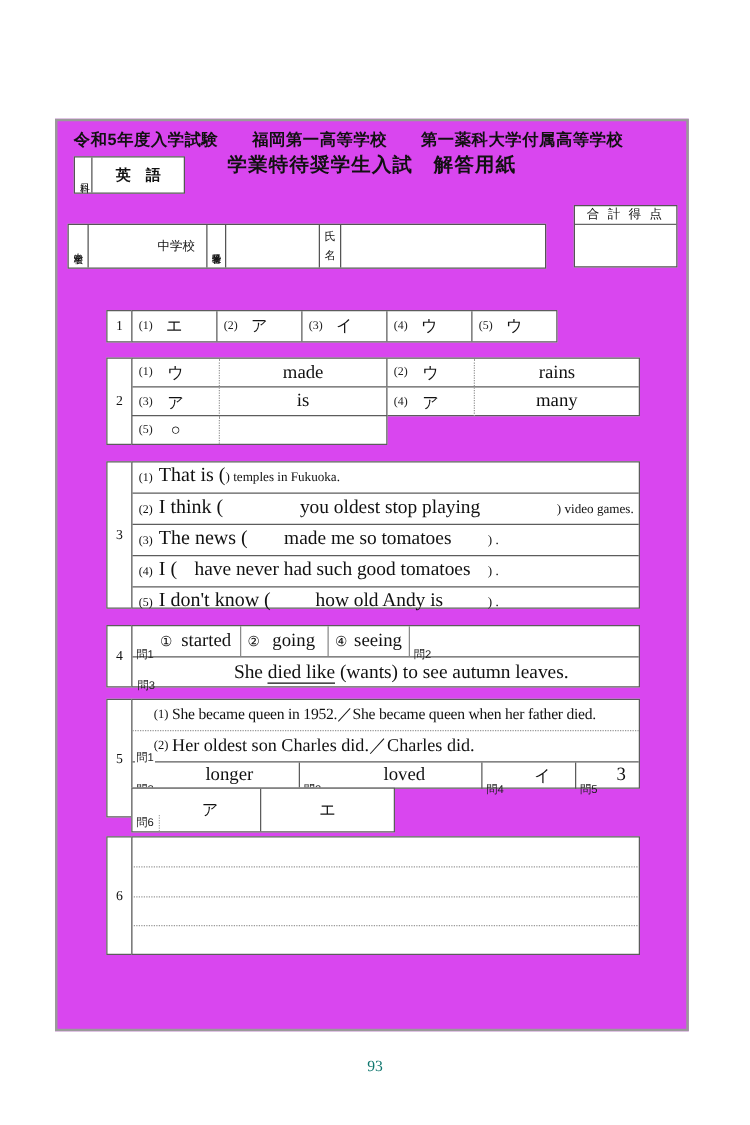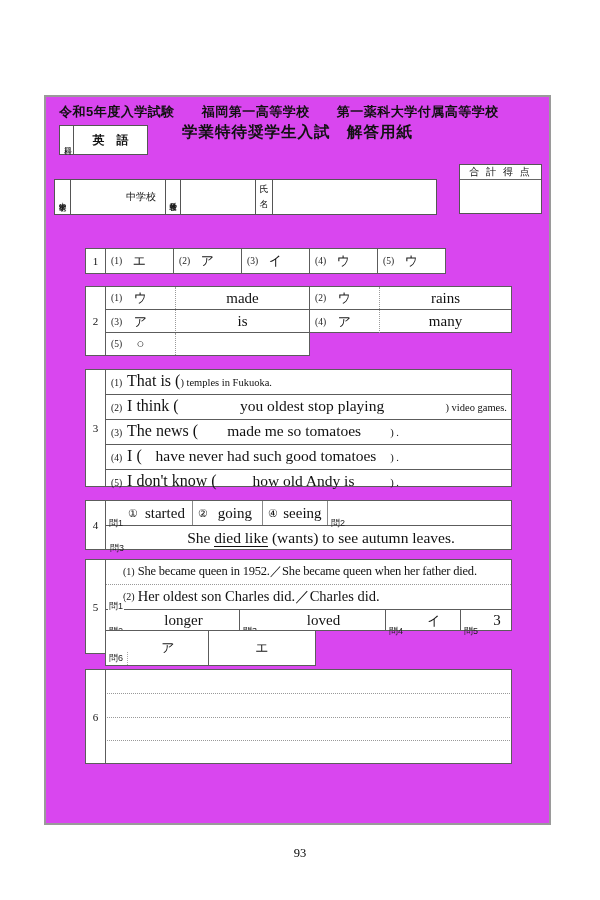--- a/index.html
+++ b/index.html
@@ -122,21 +122,21 @@
   .q5 .qboxB .q5val.va { width:81px; border-right:1.4px solid #5c5c5c; font-size:13px; }
   .q5 .qboxB .q5val.vb { flex:1; border-right:none; font-size:13px; }
 
   
   .q6 { left:39px; top:572px; width:427px; height:95px; }
   .q6 .qcol { height:95px; }
   .q6 .qbox { width:407px; height:95px; position:relative; }
   .dotline { position:absolute; left:1px; right:1px; border-top:1px dotted #999; }
   .dl1 { top:23px; } .dl2 { top:47px; } .dl3 { top:70px; }
 
-  .pagenum { position:absolute; left:0; right:0; top:846px; text-align:center; font-size:12.5px; color:#000000;
+  .pagenum { position:absolute; left:0; right:0; top:846px; text-align:center; font-size:12.5px; color:#0f766e;
     font-family:"Liberation Serif", serif; }
 </style>
 </head>
 <body>
 
 <div class="page">
 
 
   <div class="outer">
 

